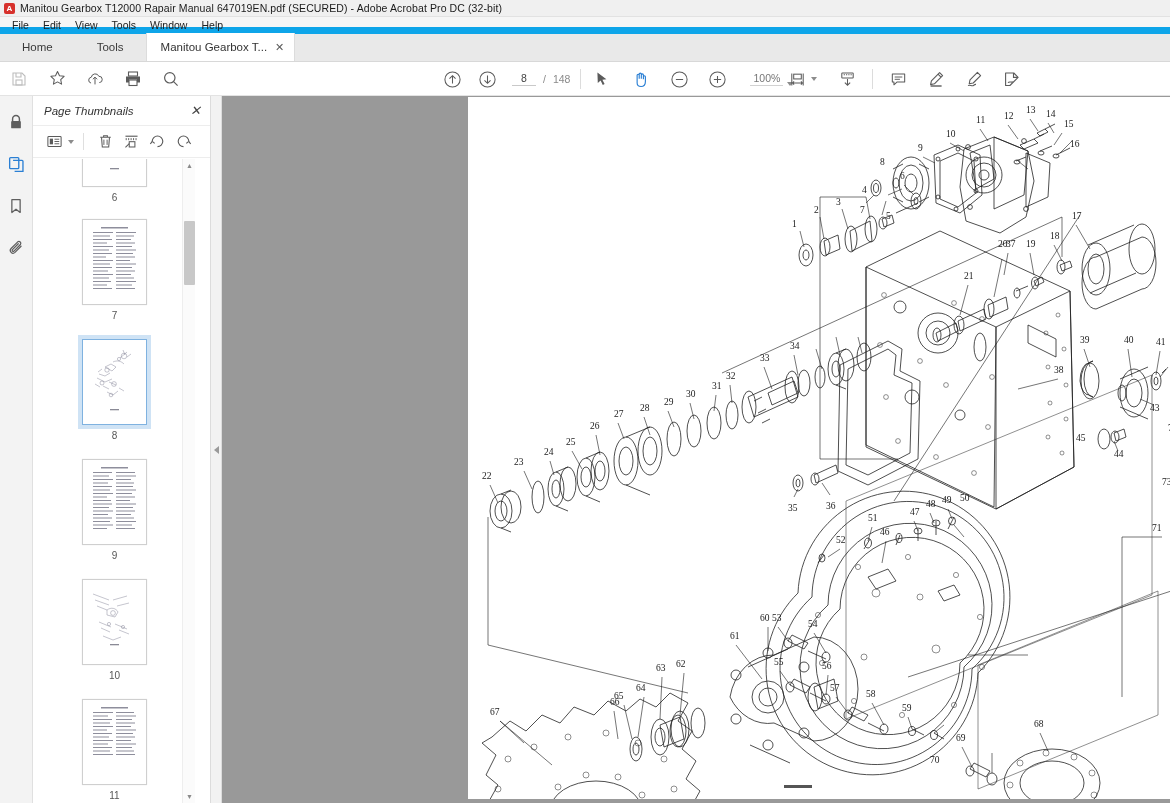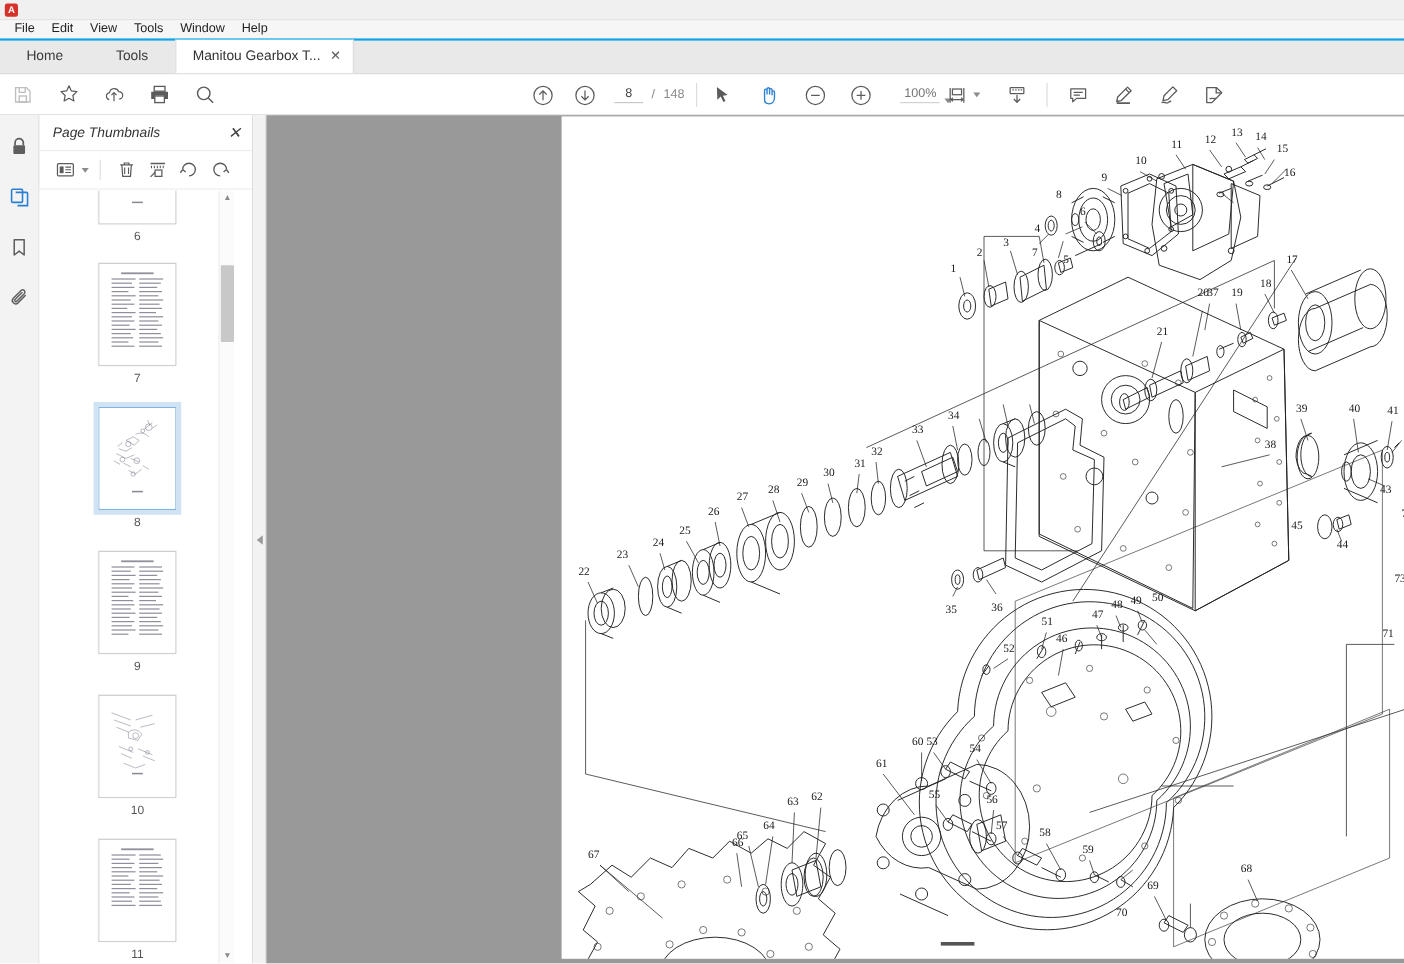--- a/index.html
+++ b/index.html
@@ -24,22 +24,22 @@
     text-align: center; font-weight: bold; margin-right: 5px; flex: none;
   }
   .titlebar .ttl {
     font-size: 10.5px; color: #1a1a1a; white-space: nowrap;
     letter-spacing: .01em;
   }
 
   
   .menubar {
     position: absolute; left: 0; top: 17px; width: 1170px; height: 17px;
-    background: #f6f6f6; display: flex; align-items: center;
-    padding-left: 5px; border-bottom: 2px solid #0ea5e9;
+    background: #f6f6f6; display: flex; align-items: flex-start;
+    padding-left: 5px; border-bottom: 7px solid #0ea5e9;
   }
   .menubar .mi {
     font-size: 10.5px; color: #222; padding: 0 7px; line-height: 17px;
     white-space: nowrap; cursor: default;
   }
 
   
   .tabstrip {
     position: absolute; left: 0; top: 34px; width: 1170px; height: 28px;
     background: #e9e9e9; border-bottom: 1px solid #d8d8d8;
@@ -195,20 +195,21 @@
   .dwg-l { fill: none; stroke: #333; stroke-width: .55; }
   .lead { fill: none; stroke: #1a1a1a; stroke-width: .6; }
 </style>
 </head>
 <body>
 
 <div id="app">
 
   <div class="titlebar">
     <div class="appicon">A</div>
+    <div class="ttl">Manitou Gearbox T12000 Rapair Manual 647019EN.pdf (SECURED) - Adobe Acrobat Pro DC (32-bit)</div>
   </div>
 
   <div class="menubar">
     <div class="mi">File</div>
     <div class="mi">Edit</div>
     <div class="mi">View</div>
     <div class="mi">Tools</div>
     <div class="mi">Window</div>
     <div class="mi">Help</div>
   </div>

